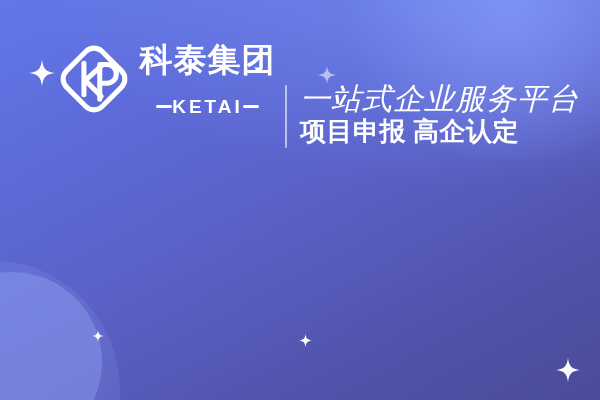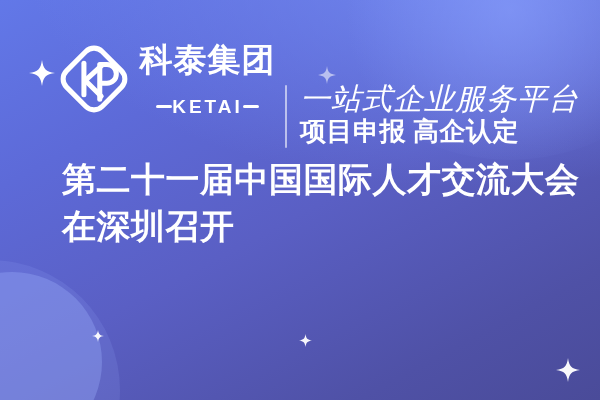--- a/index.html
+++ b/index.html
@@ -180,18 +180,14 @@
 
     <div class="divider"></div>
 
     <div class="tagline">
       <div class="tagline-main">一站式企业服务平台</div>
       <div class="tagline-sub">项目申报 高企认定</div>
     </div>
 
   </div>
 
-  <div class="title">
-    <span class="line">第二十一届中国国际人才交流大会</span>
-    <span class="line">在深圳召开</span>
-  </div>
 
 </div>
 
 </body></html>

